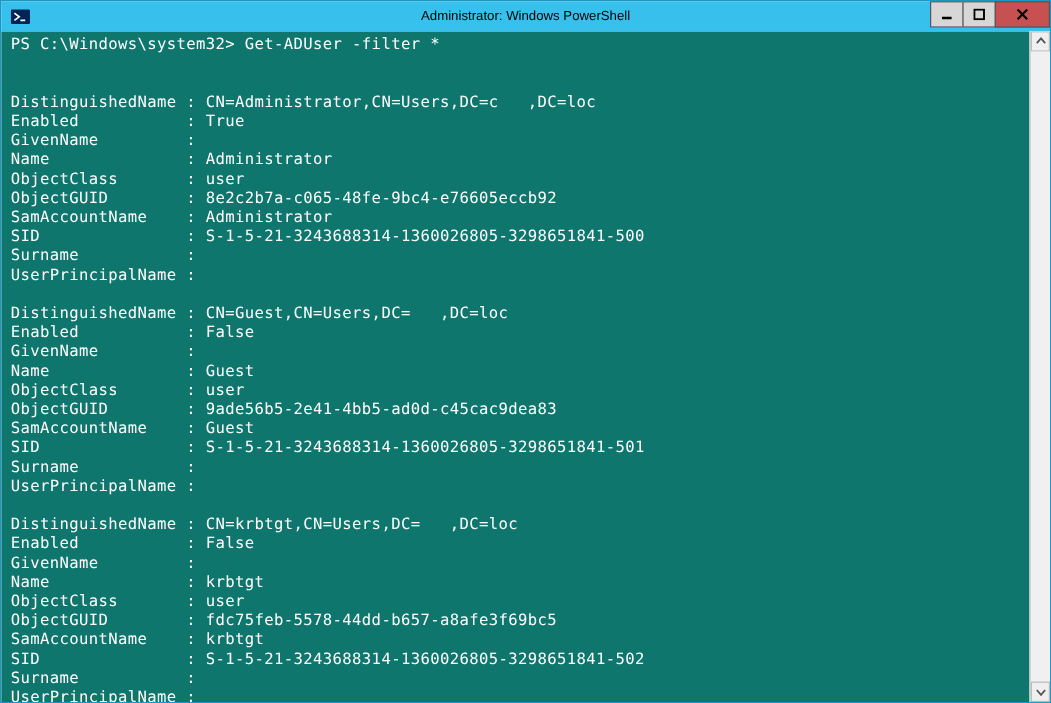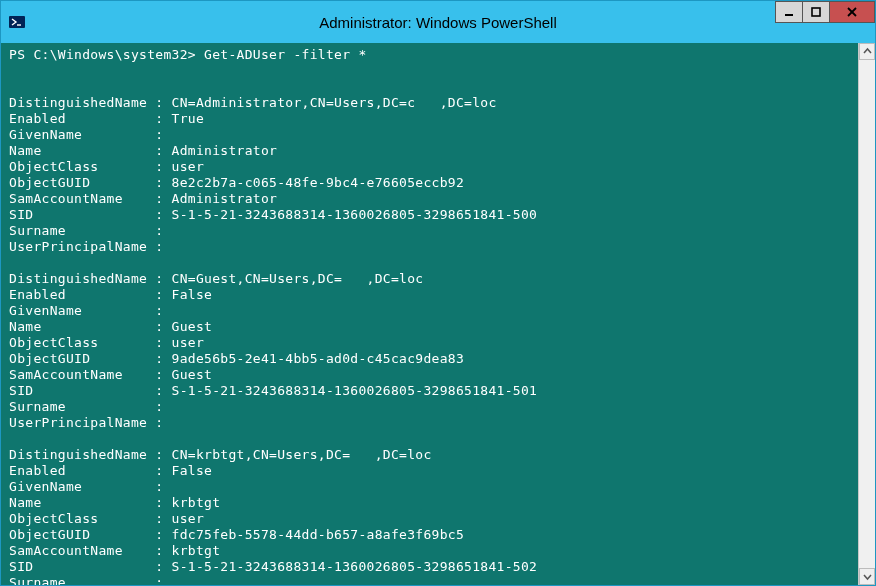--- a/index.html
+++ b/index.html
@@ -14,28 +14,28 @@
   }
   .window {
     width: 876px;
     height: 586px;
     border: 1px solid #1d97c2;
     display: flex;
     flex-direction: column;
     background: #fff;
   }
   .titlebar {
-    height: 42px;
+    height: 25px;
     background: #38c0ec;
     display: flex;
     align-items: center;
     position: relative;
     color: #000;
     font-family: "Segoe UI", Arial, sans-serif;
-    font-size: 15px;
+    font-size: 11px;
   }
   .titlebar-icon {
     width: 16px;
     height: 16px;
     margin-left: 8px;
     margin-right: 6px;
     display: inline-flex;
   }
   .titlebar-title {
     position: absolute;

